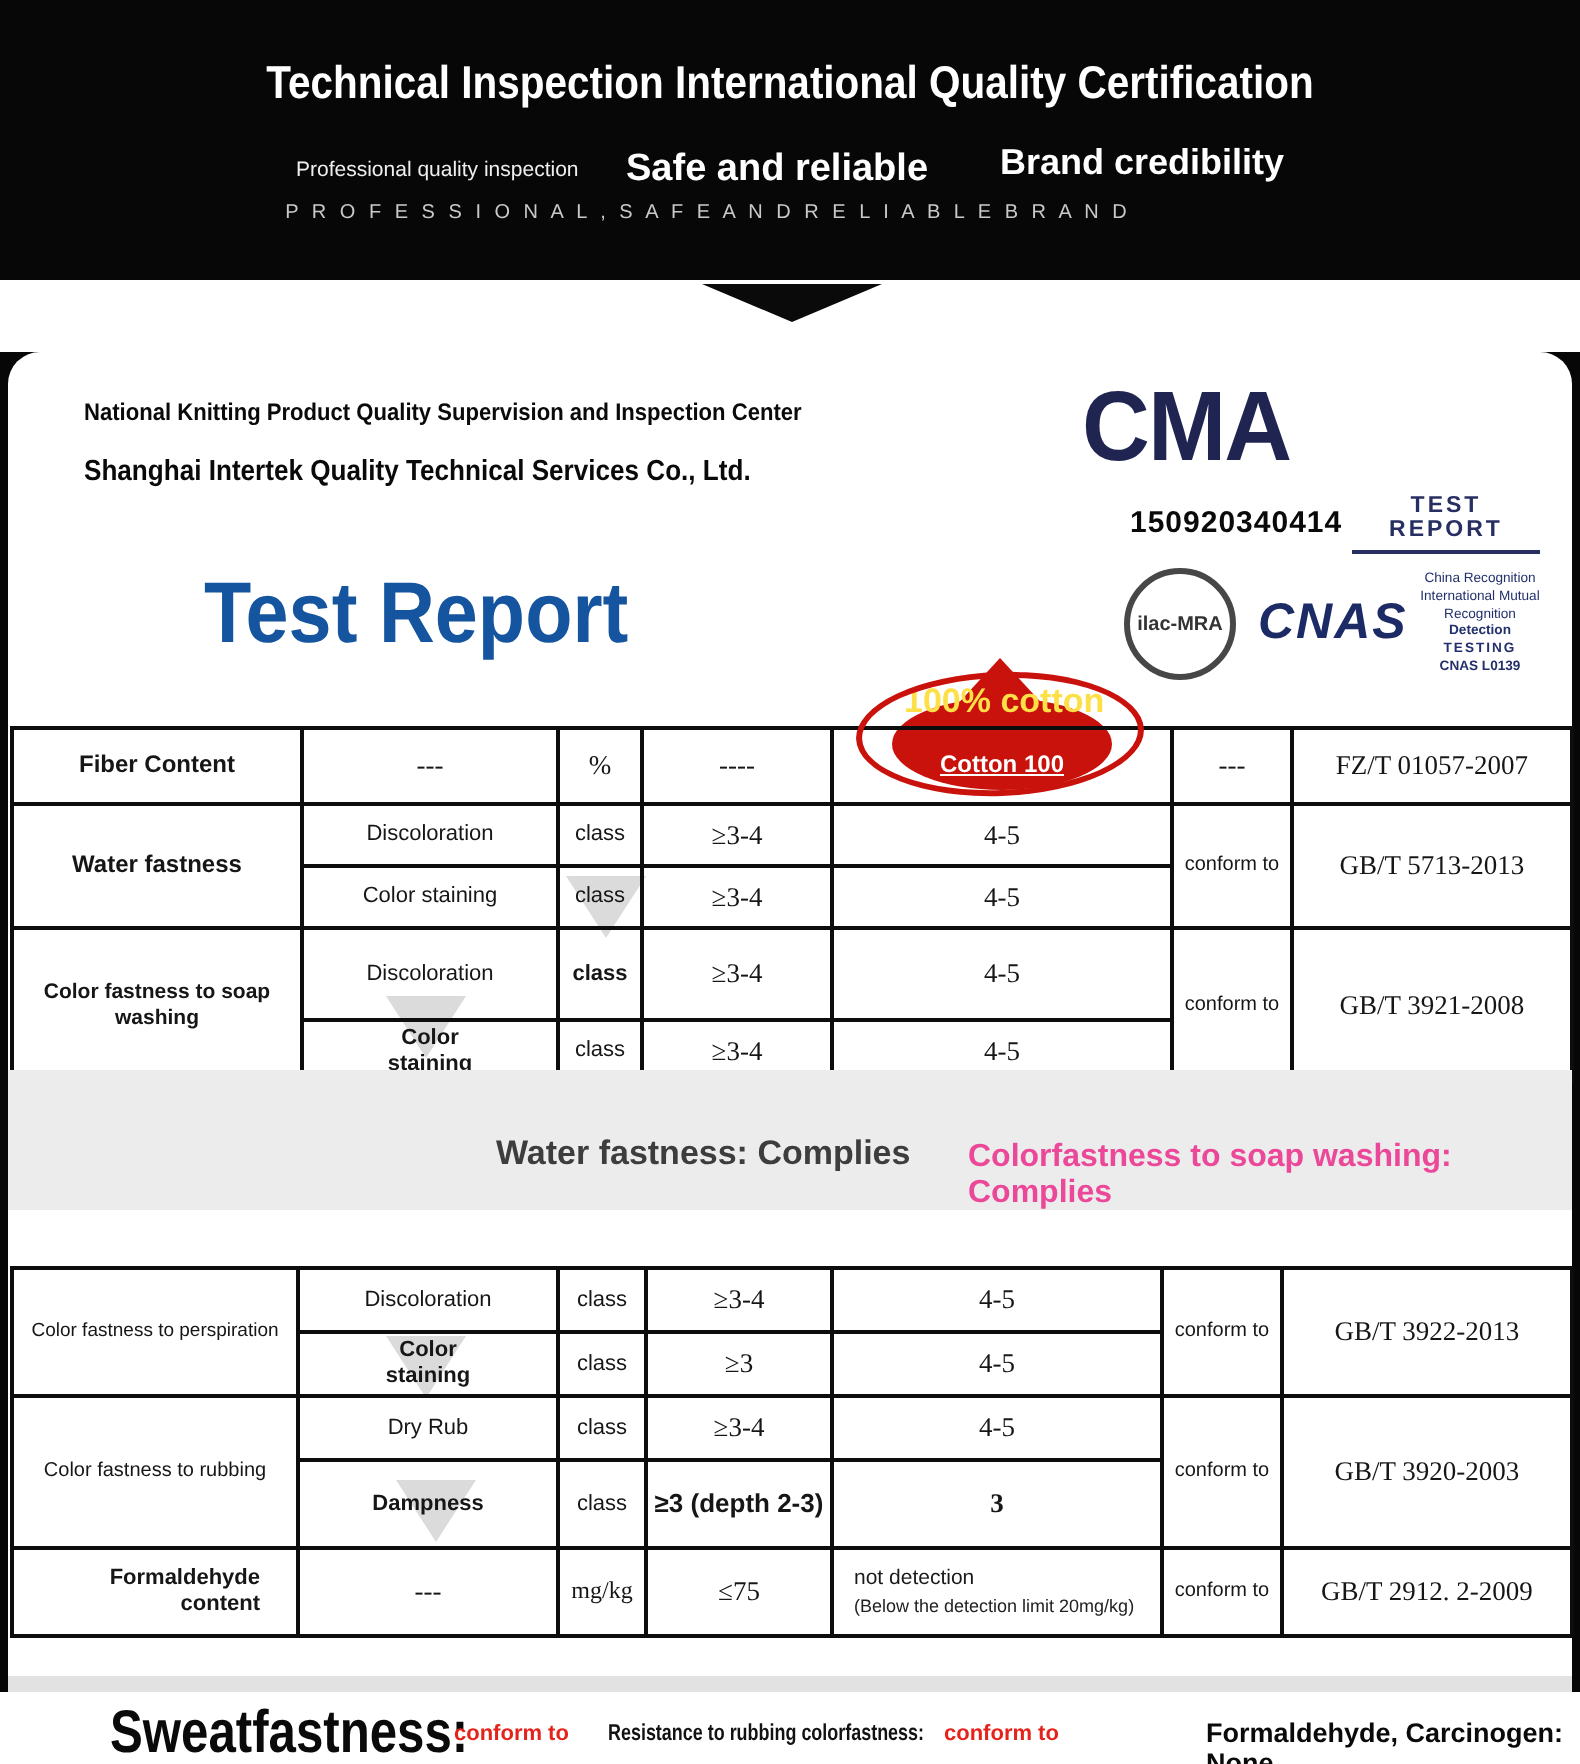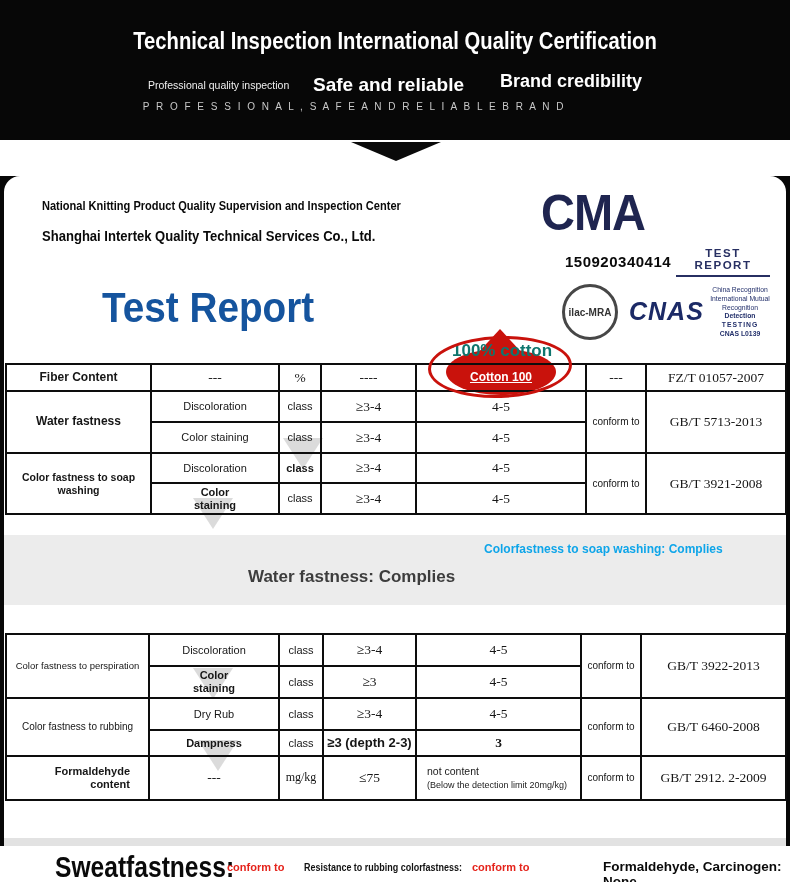--- a/index.html
+++ b/index.html
@@ -62,39 +62,39 @@
     <div>China Recognition</div>
     <div>International Mutual</div>
     <div>Recognition</div>
     <div class="b">Detection</div>
     <div class="b" style="letter-spacing:1px;">TESTING</div>
     <div class="b">CNAS L0139</div>
   </div>
 
   <div class="abs" style="left:476px;top:329px;width:48px;height:26px;background:#c9120c;clip-path:polygon(50% 0,100% 100%,0 100%);"></div>
   <div class="abs" style="left:446px;top:349px;width:110px;height:46px;background:#c9120c;border-radius:50%;"></div>
-  <div class="abs b" style="left:452px;top:341px;font-size:17px;color:#0f766e;">100% cotton</div>
+  <div class="abs b" style="left:452px;top:341px;font-size:17px;color:#fde047;">100% cotton</div>
 
   <div class="chev" style="left:283px;top:438px;"></div>
   <div class="chev" style="left:193px;top:498px;"></div>
   <div class="chev" style="left:193px;top:668px;"></div>
   <div class="chev" style="left:198px;top:740px;"></div>
 
   <table class="tbl" style="left:5px;top:363px;width:780px;">
     <colgroup>
       <col style="width:145px">
         <col style="width:128px">
         <col style="width:42px">
       <col style="width:95px">
         <col style="width:170px">
         <col style="width:60px">
         <col style="width:140px">
     </colgroup>
     <tbody>
-        <tr style="height:27px;">
+        <tr style="height:38px;">
       <td class="b" style="font-size:12px;">Fiber Content</td>
       <td class="val">---</td>
       <td class="val">%</td>
       <td class="val">----</td>
       <td class="cot">Cotton 100</td>
       <td class="val">---</td>
       <td class="val">FZ/T 01057-2007</td>
     </tr>
     <tr style="height:31px;">
       <td class="b" rowspan="2" style="font-size:12px;">Water fastness</td>
@@ -104,21 +104,21 @@
       <td class="val">4-5</td>
       <td class="sm" rowspan="2">conform to</td>
       <td class="val" rowspan="2">GB/T 5713-2013</td>
     </tr>
     <tr style="height:31px;">
       <td>Color staining</td>
       <td>class</td>
       <td class="val">≥3-4</td>
       <td class="val">4-5</td>
     </tr>
-    <tr style="height:30px;">
+    <tr style="height:46px;">
       <td class="b" rowspan="2" style="font-size:10.5px;">Color fastness to soap washing</td>
       <td>Discoloration</td>
       <td class="b">class</td>
       <td class="val">≥3-4</td>
       <td class="val">4-5</td>
       <td class="sm" rowspan="2">conform to</td>
       <td class="val" rowspan="2">GB/T 3921-2008</td>
     </tr>
     <tr style="height:31px;">
       <td class="b" style="padding:0 32px;">Color staining</td>
@@ -126,21 +126,21 @@
       <td class="val">≥3-4</td>
       <td class="val">4-5</td>
     </tr>
   </tbody>
     </table>
 
   <div class="abs" style="left:428px;top:336px;width:144px;height:62px;border:3px solid #c9120c;border-radius:50%;transform:rotate(-2deg);"></div>
 
   <div class="abs" style="left:4px;top:535px;width:782px;height:70px;background:#ececec;"></div>
   <div class="abs b" style="left:248px;top:567px;font-size:17px;color:#3d3d3d;">Water fastness: Complies</div>
-  <div class="abs b" style="left:484px;top:542px;font-size:12px;color:#0ea5e9;">Colorfastness to soap washing: Complies</div>
+  <div class="abs b" style="left:484px;top:570px;font-size:16px;color:#ec4899;">Colorfastness to soap washing: Complies</div>
 
   <table class="tbl" style="left:5px;top:633px;width:780px;">
     <colgroup>
       <col style="width:143px">
         <col style="width:130px">
         <col style="width:44px">
       <col style="width:93px">
         <col style="width:165px">
         <col style="width:60px">
         <col style="width:145px">
@@ -161,35 +161,35 @@
       <td class="val">≥3</td>
       <td class="val">4-5</td>
     </tr>
     <tr style="height:32px;">
       <td class="lblsm" rowspan="2" style="font-size:10px;">Color fastness to rubbing</td>
       <td>Dry Rub</td>
       <td>class</td>
       <td class="val">≥3-4</td>
       <td class="val">4-5</td>
       <td class="sm" rowspan="2">conform to</td>
-      <td class="val" rowspan="2">GB/T 6460-2008</td>
-    </tr>
-    <tr style="height:26px;">
+      <td class="val" rowspan="2">GB/T 3920-2003</td>
+    </tr>
+    <tr style="height:44px;">
       <td class="b">Dampness</td>
       <td>class</td>
       <td class="big">≥3 (depth 2-3)</td>
       <td class="val b">3</td>
     </tr>
     <tr style="height:44px;">
       <td class="b" style="font-size:11px;padding:0 18px;text-align:right;">Formaldehyde content</td>
       <td class="val">---</td>
       <td class="val" style="font-size:12px;">mg/kg</td>
       <td class="val">≤75</td>
       <td class="rescell">
-        <div class="resline1">not content</div>
+        <div class="resline1">not detection</div>
         <div class="resline2">(Below the detection limit 20mg/kg)</div>
       </td>
       <td class="sm">conform to</td>
       <td class="val">GB/T 2912. 2-2009</td>
     </tr>
   </tbody>
     </table>
 
   <div class="abs" style="left:4px;top:838px;width:782px;height:8px;background:#e2e2e2;"></div>
   <div class="abs" style="left:0;top:846px;width:790px;height:36px;background:#ffffff;"></div>

